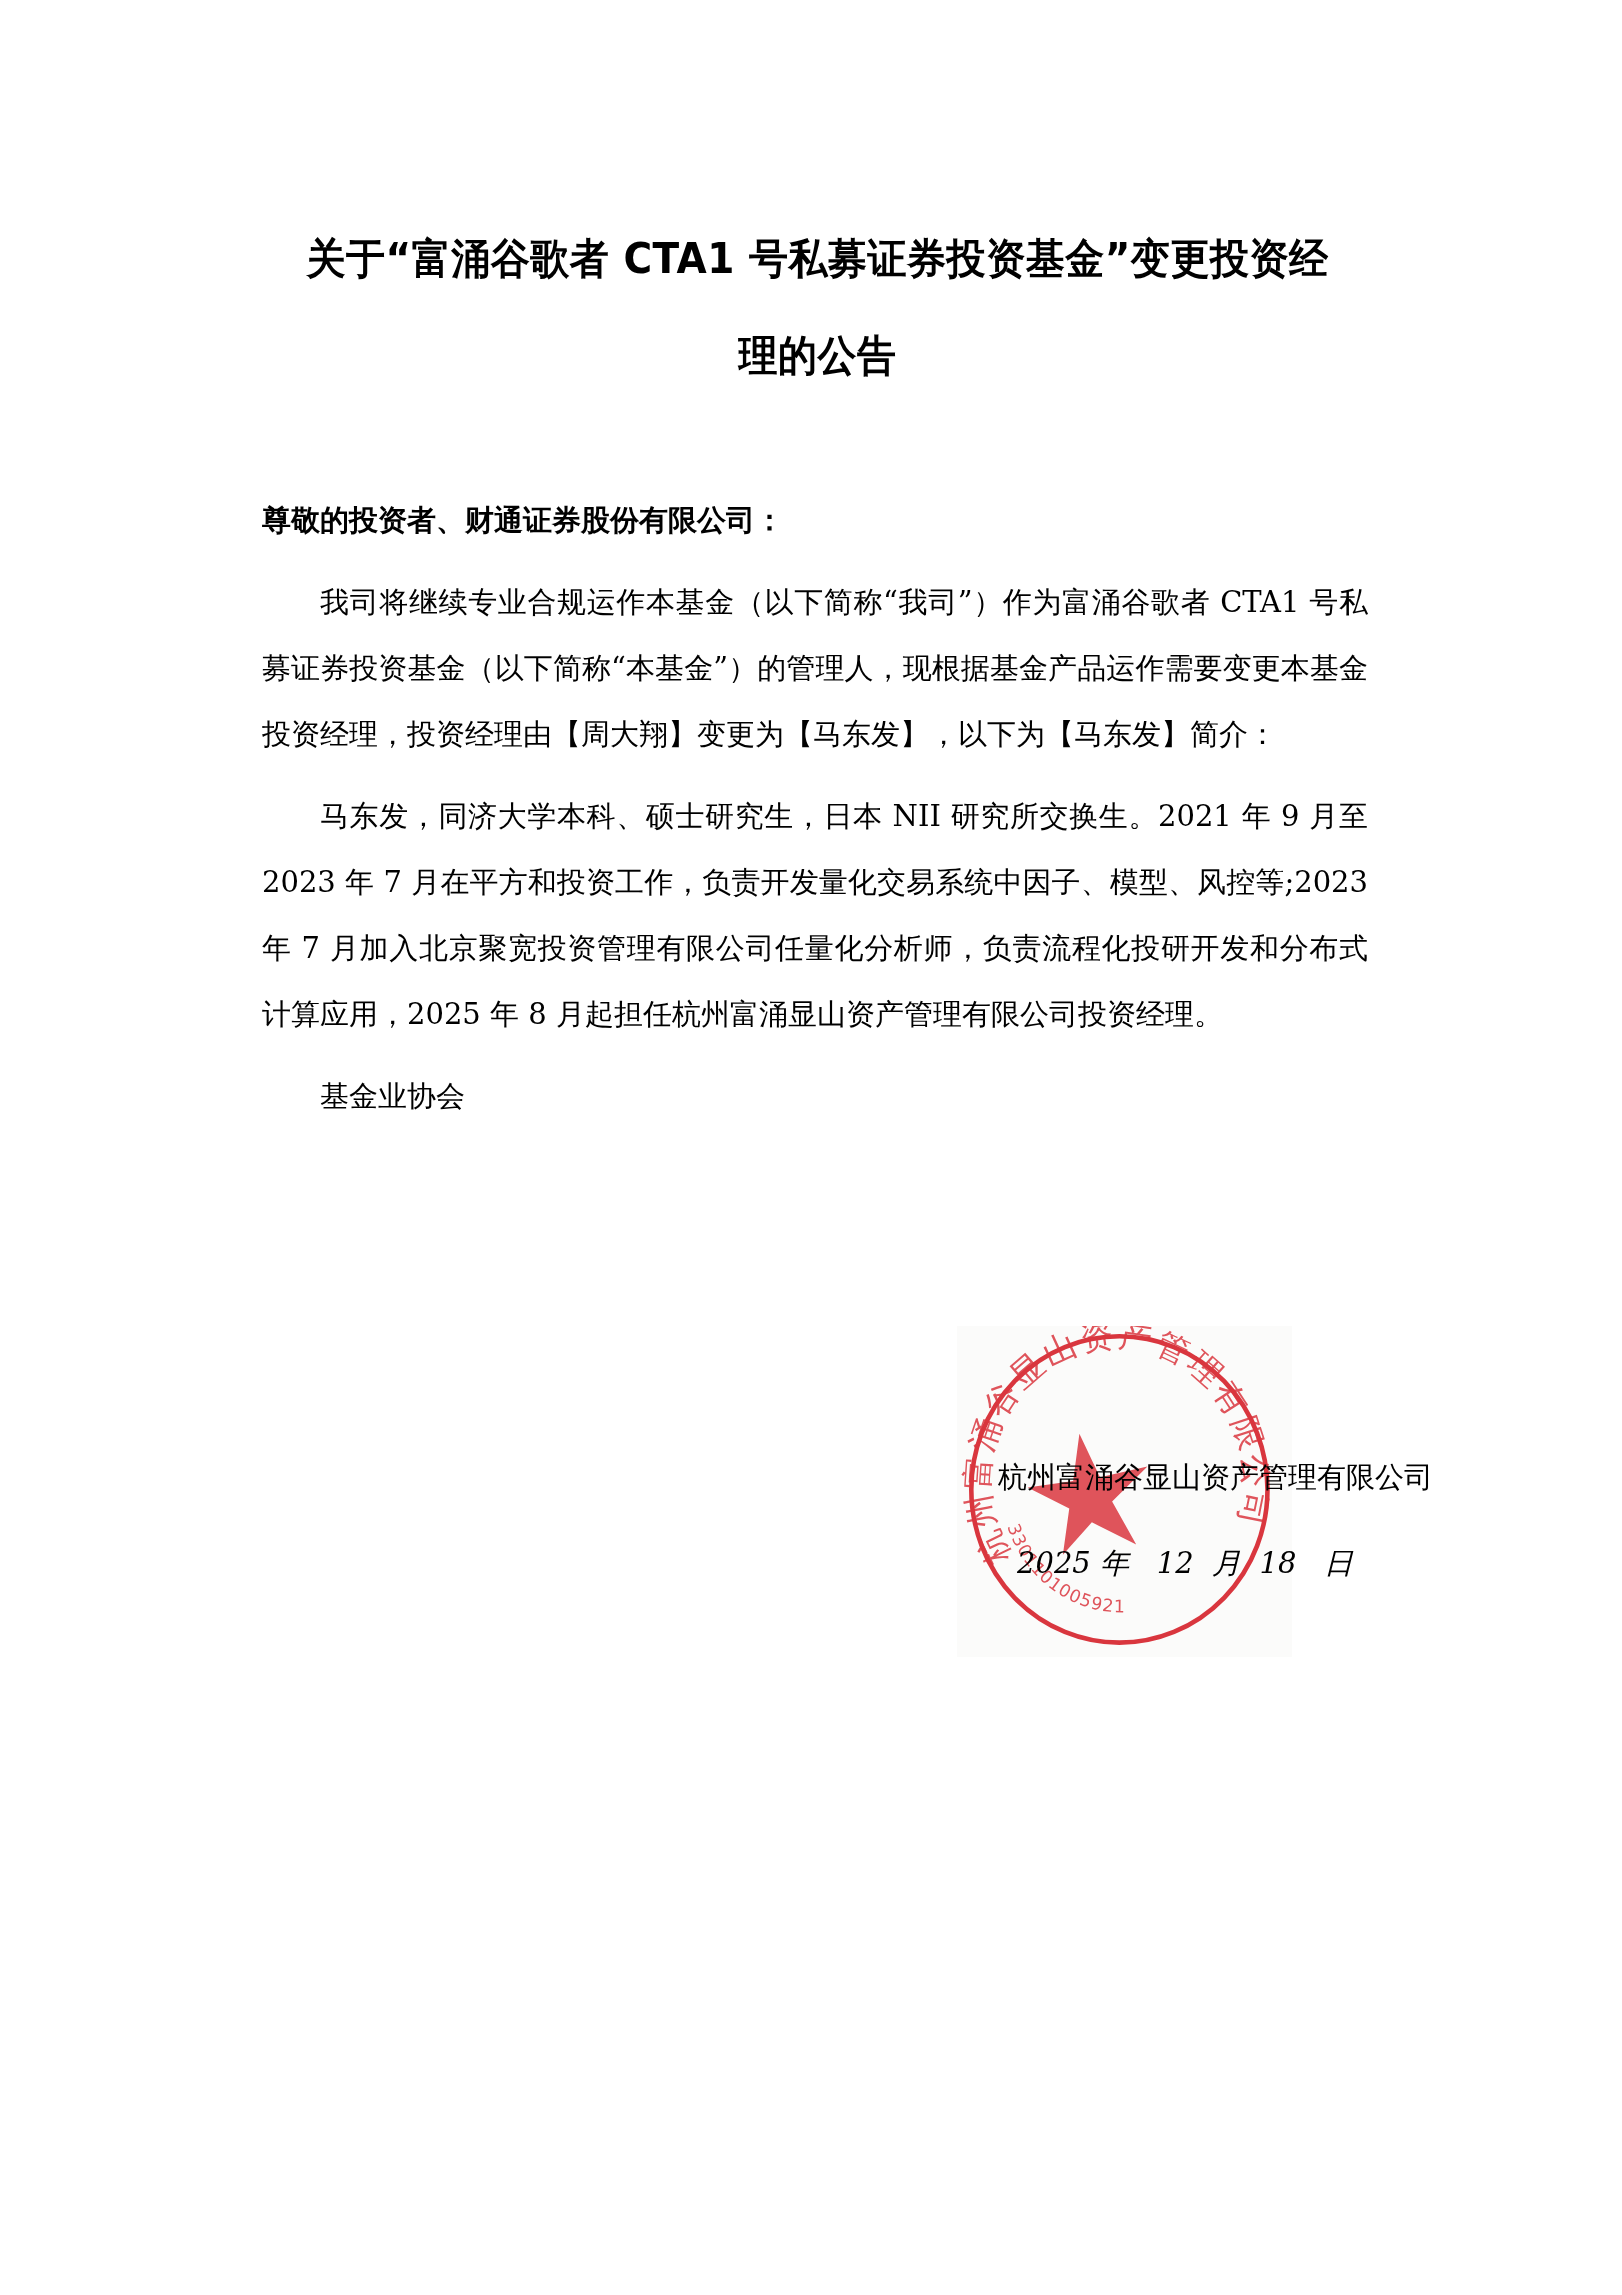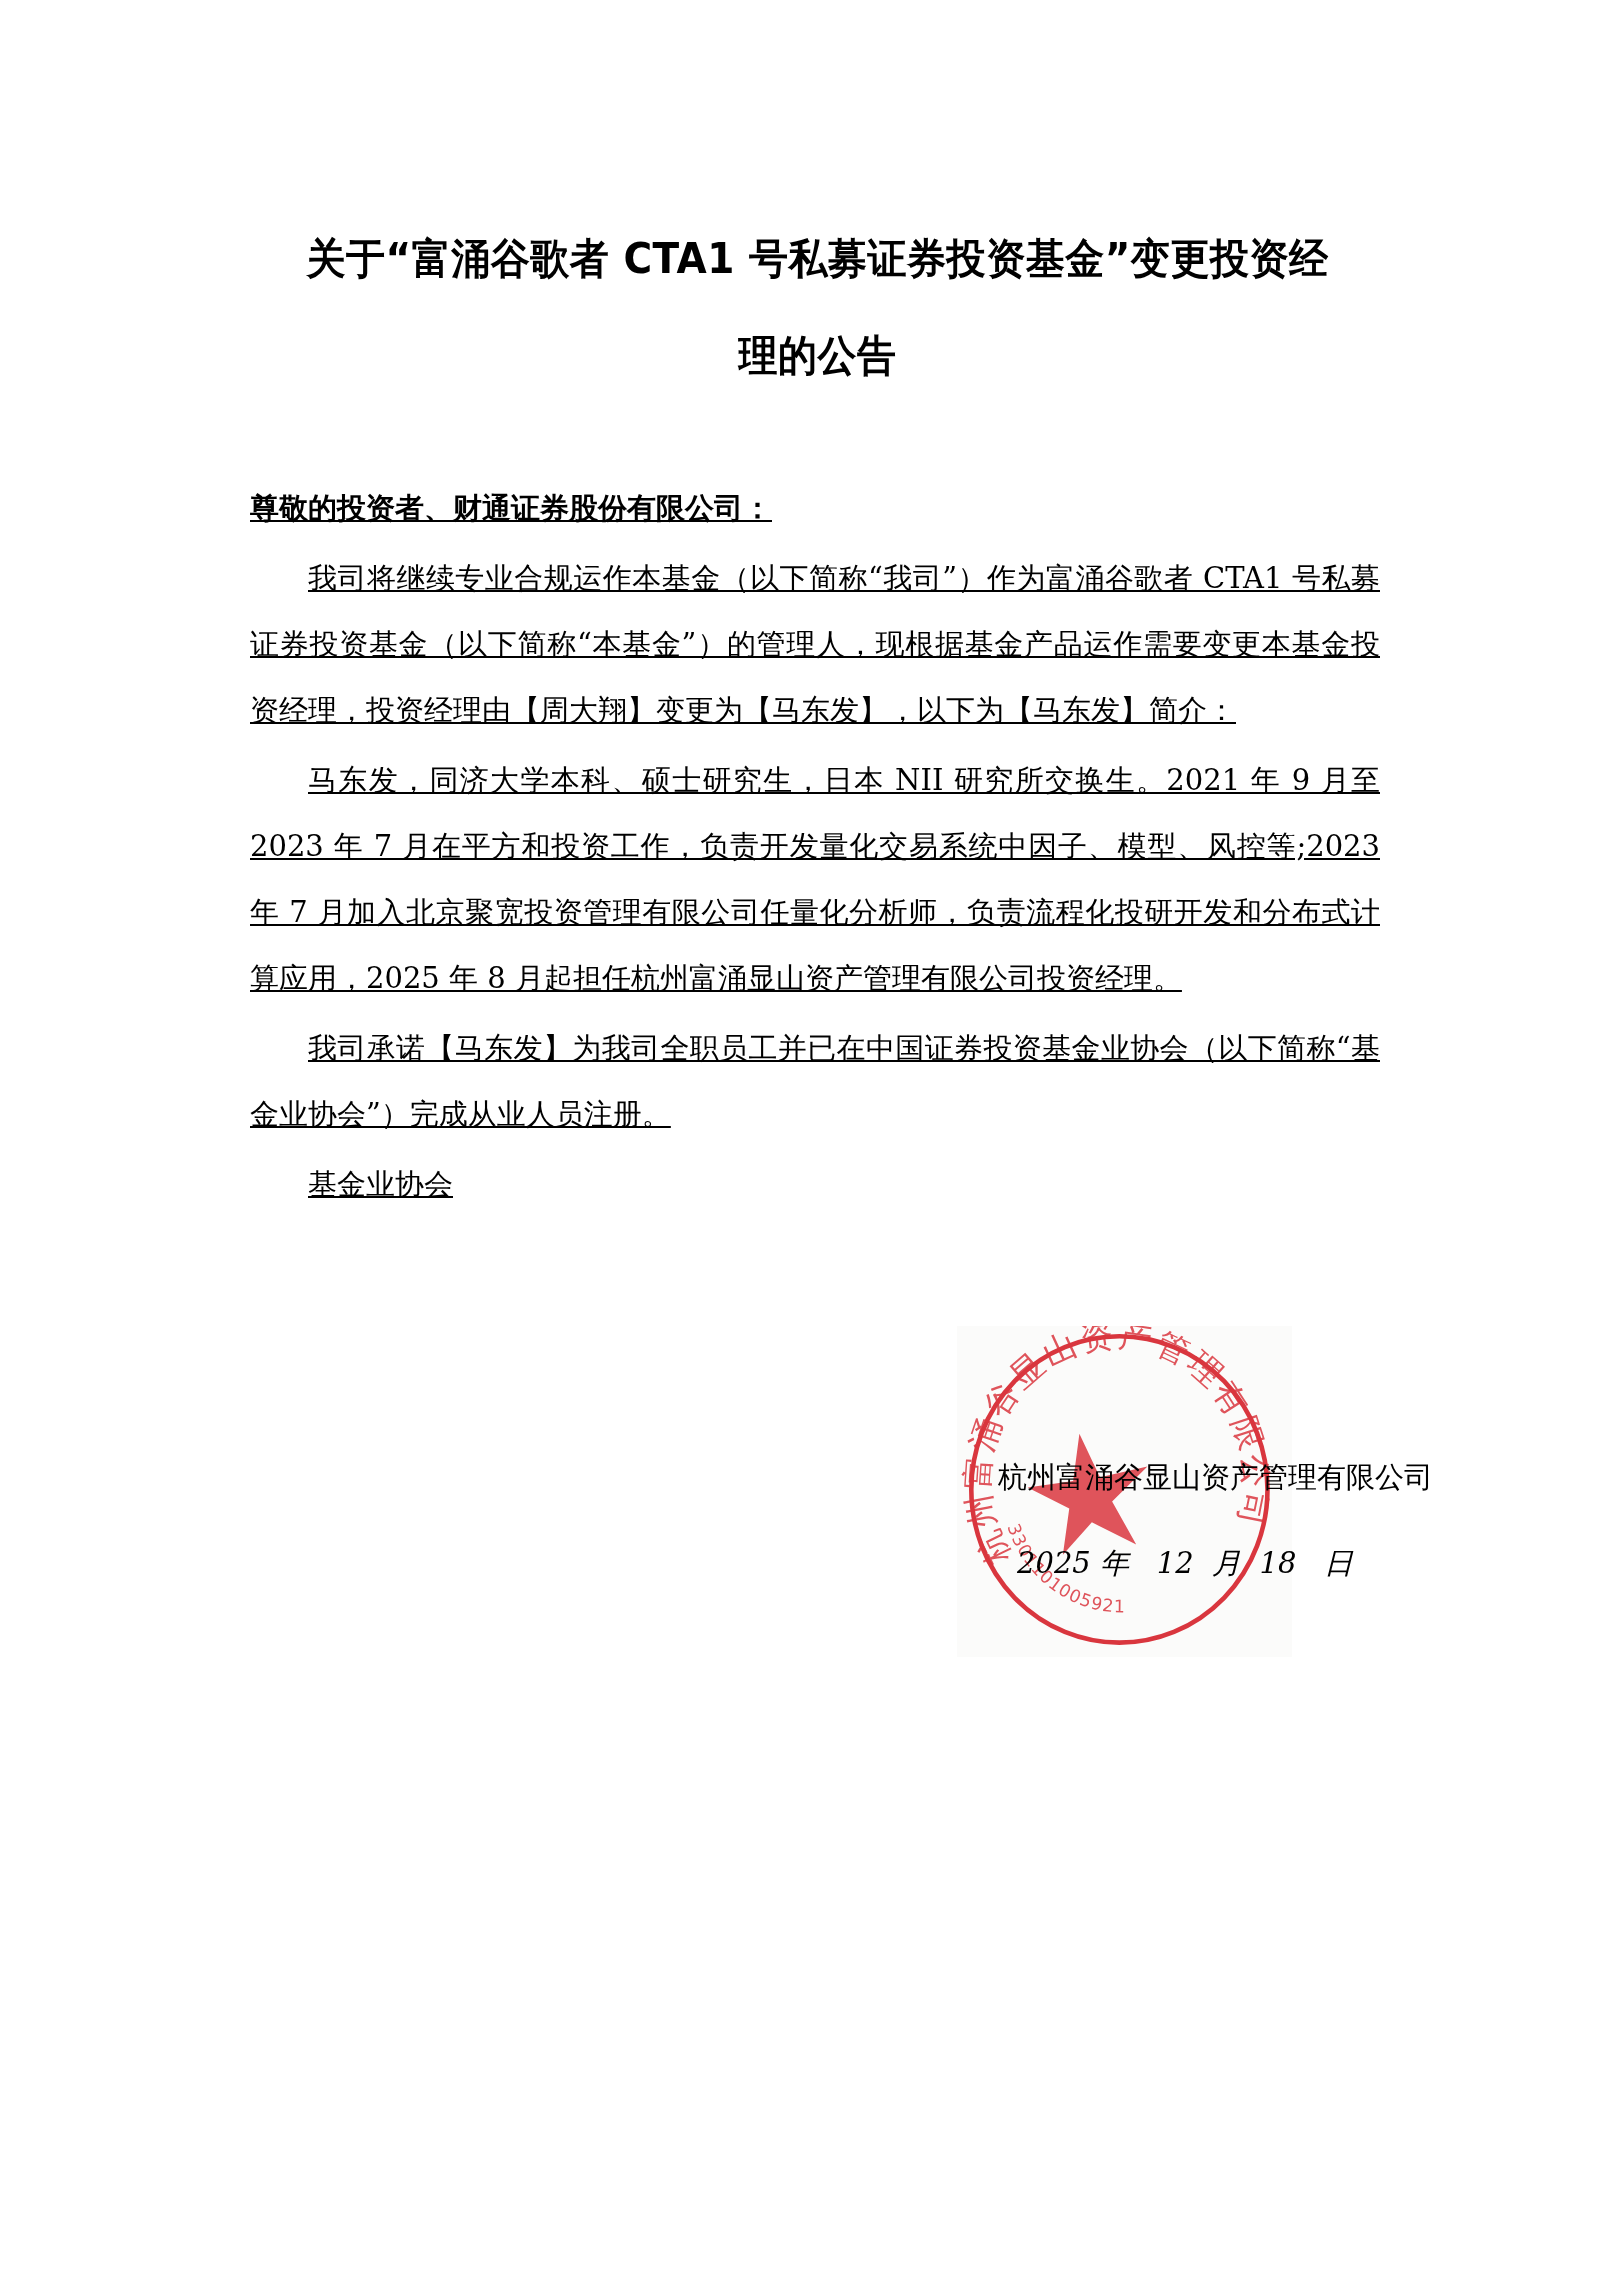--- a/index.html
+++ b/index.html
@@ -7,21 +7,21 @@
          font-family: "DejaVu Serif", "Liberation Serif", serif; color: #000; }
   .page { position: absolute; left: 0; top: 16px; width: 1623px; height: 2295px; padding-left: 48px; }
 
   .title { position: absolute; left: 245px; width: 1145px; text-align: center;
            font-family: "DejaVu Sans", "Liberation Sans", sans-serif;
            font-weight: bold; font-size: 42px; line-height: 97px; top: 194px;
            letter-spacing: 0.5px; transform: scaleX(0.93); transform-origin: center top; }
 
   .body { position: absolute; left: 246px; width: 1138px; top: 455px;
           font-size: 29px; line-height: 66px; }
-  .body p { margin: 4px; text-align: justify; text-decoration: underline; }
+  .body p { margin: 16px; text-align: justify; }
   .body p.indent { text-indent: 58px; }
   .body p.indent-s { text-indent: 49px; }
   .body .salutation { font-family: "DejaVu Sans", "Liberation Sans", sans-serif; font-weight: bold; }
   .body b { font-family: "DejaVu Sans", "Liberation Sans", sans-serif; font-weight: bold; }
 
   .stamp { position: absolute; left: 957px; top: 1310px; width: 335px; height: 331px;
            background: #fbfbfa; }
   .stamp svg { width: 100%; height: 100%; display: block; }
 
   .sign { position: absolute; font-size: 29px; line-height: 36px; white-space: pre; }
@@ -35,21 +35,20 @@
 
   <div class="title">
     <div>关于“富涌谷歌者 CTA1 号私募证券投资基金”变更投资经</div>
     <div>理的公告</div>
   </div>
 
   <div class="body">
     <p class="salutation">尊敬的投资者、财通证券股份有限公司：</p>
     <p class="indent">我司将继续专业合规运作本基金（以下简称“我司”）作为富涌谷歌者 CTA1 号私募证券投资基金（以下简称“本基金”）的管理人，现根据基金产品运作需要变更本基金投资经理，投资经理由【周大翔】变更为【马东发】，以下为【马东发】简介：</p>
     <p class="indent">马东发，同济大学本科、硕士研究生，日本 NII 研究所交换生。2021 年 9 月至 2023 年 7 月在平方和投资工作，负责开发量化交易系统中因子、模型、风控等;2023 年 7 月加入北京聚宽投资管理有限公司任量化分析师，负责流程化投研开发和分布式计算应用，2025 年 8 月起担任杭州富涌显山资产管理有限公司投资经理。</p>
-    <p class="indent">我司承诺【马东发】为我司全职员工并已在中国证券投资基金业协会（以下简称“基金业协会”）完成从业人员注册。</p>
     <p class="indent">基金业协会</p>
   </div>
 
   <div class="stamp">
     <svg viewBox="0 0 656 648" xmlns="http://www.w3.org/2000/svg">
       <defs>
         <path id="arcTop" d="M 120 470 A 250 262 0 1 1 520 450"></path>
         <path id="arcBottom" d="M 95 380 A 235 245 0 0 0 340 560"></path>
       </defs>
       <ellipse cx="318" cy="320" rx="290" ry="300" fill="none" stroke="#d9363e" stroke-width="9"></ellipse>

